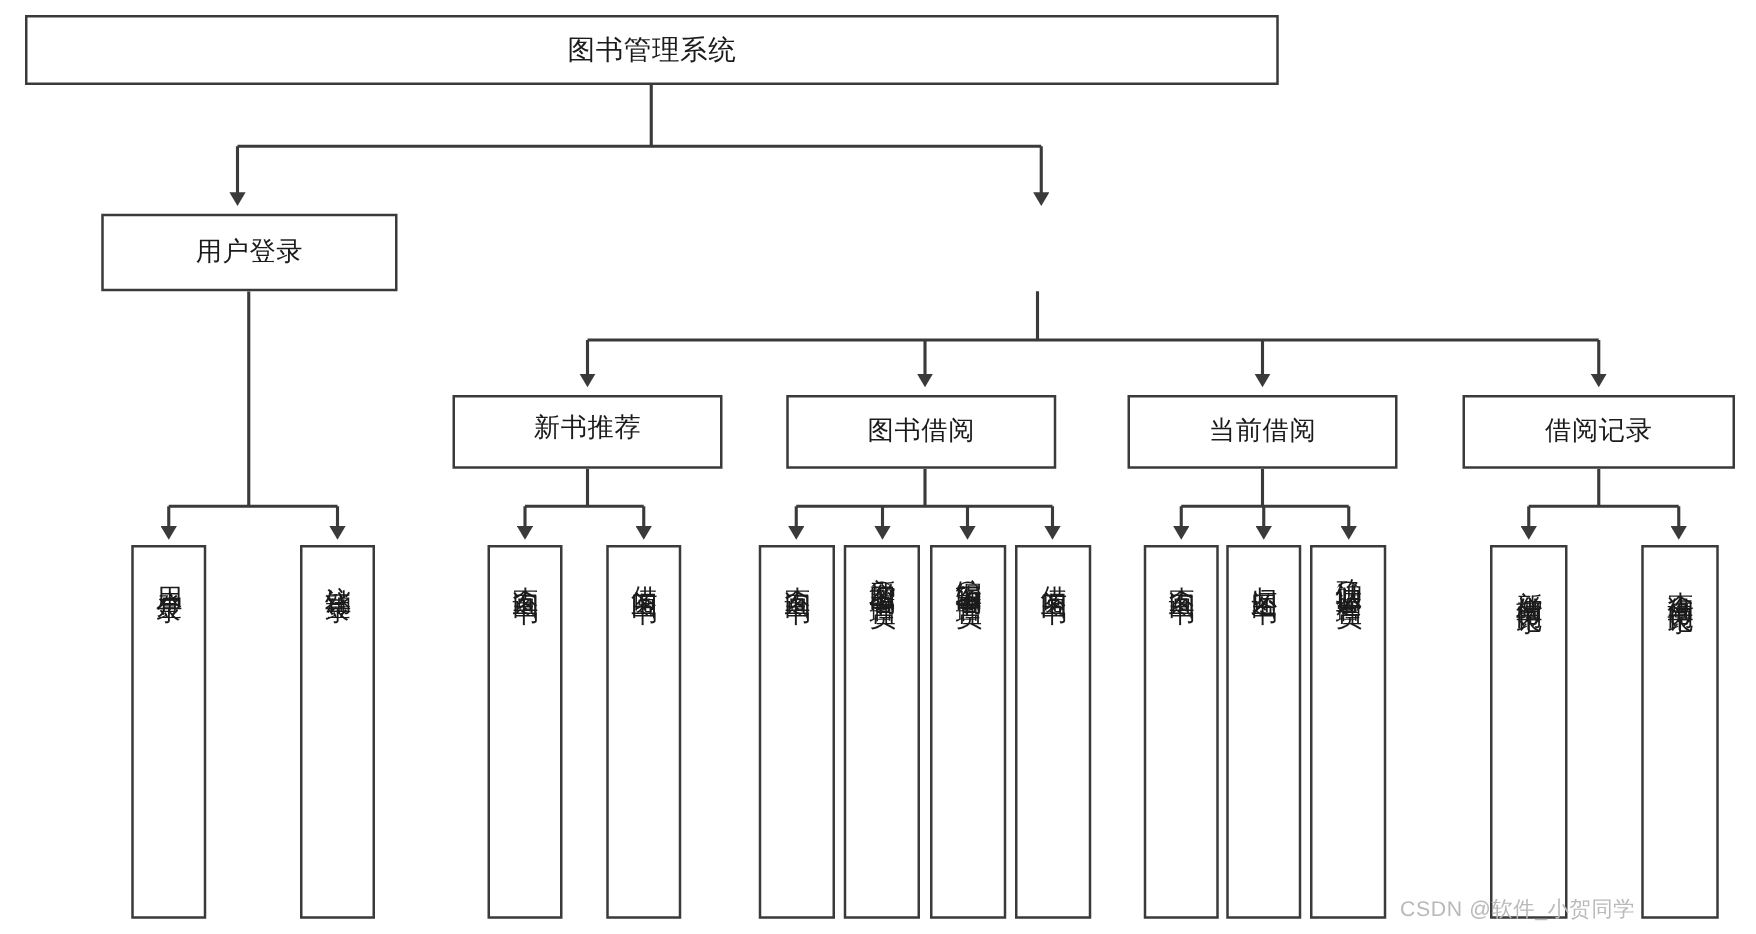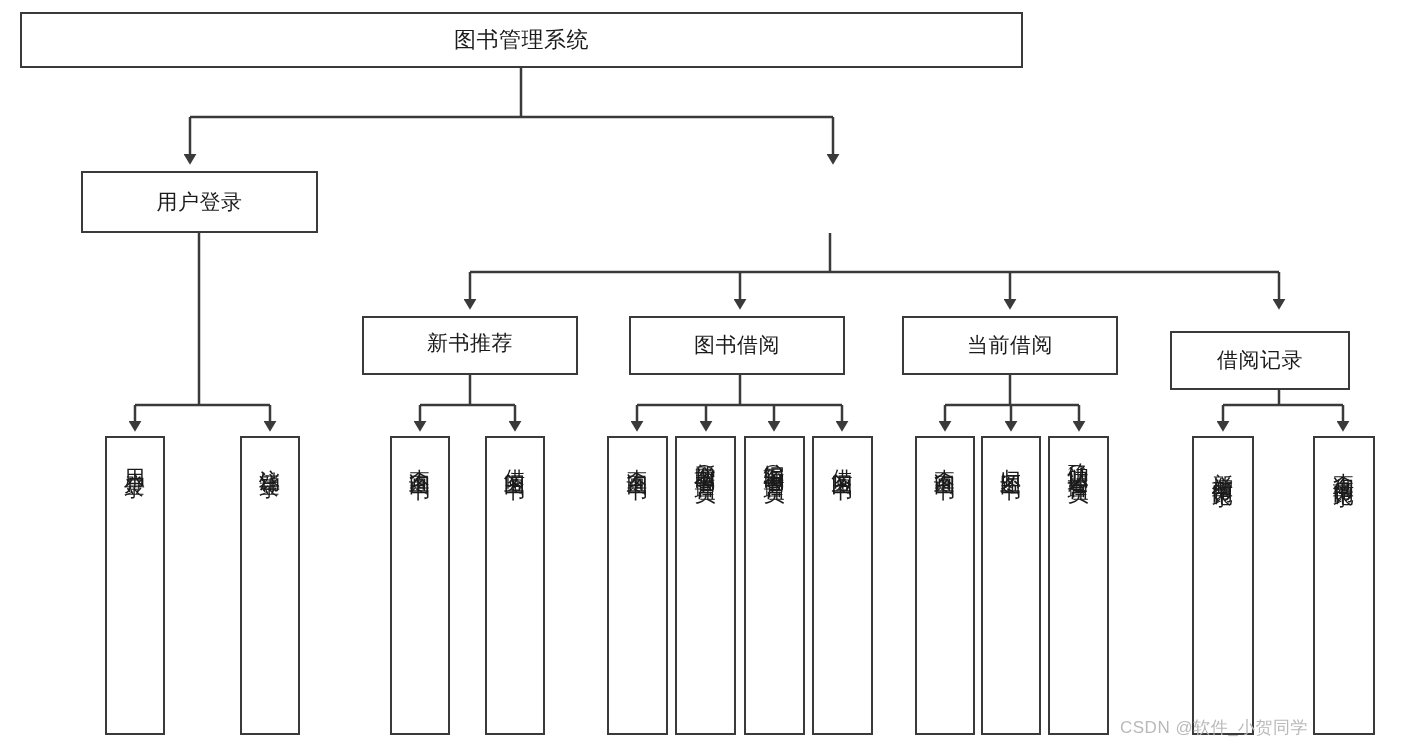--- a/index.html
+++ b/index.html
@@ -139,21 +139,21 @@
 
   <div class="node horiz" style="left:362px;top:316px;width:216px;height:59px;font-family:Liberation Mono, monospace;">
     <span class="label">新书推荐</span>
   </div>
   <div class="node horiz" style="left:629px;top:316px;width:216px;height:59px;">
     <span class="label">图书借阅</span>
   </div>
   <div class="node horiz" style="left:902px;top:316px;width:216px;height:59px;">
     <span class="label">当前借阅</span>
   </div>
-  <div class="node horiz" style="left:1170px;top:316px;width:180px;height:59px;margin-top:15px;">
+  <div class="node horiz" style="left:1170px;top:316px;width:218px;height:59px;">
     <span class="label">借阅记录</span>
   </div>
 
   <div class="node vert" style="left:105px;top:436px;width:60px;height:299px;">
     <span class="label">用户登录</span>
   </div>
   <div class="node vert" style="left:240px;top:436px;width:60px;height:299px;">
     <span class="label">注销登录</span>
   </div>
 

